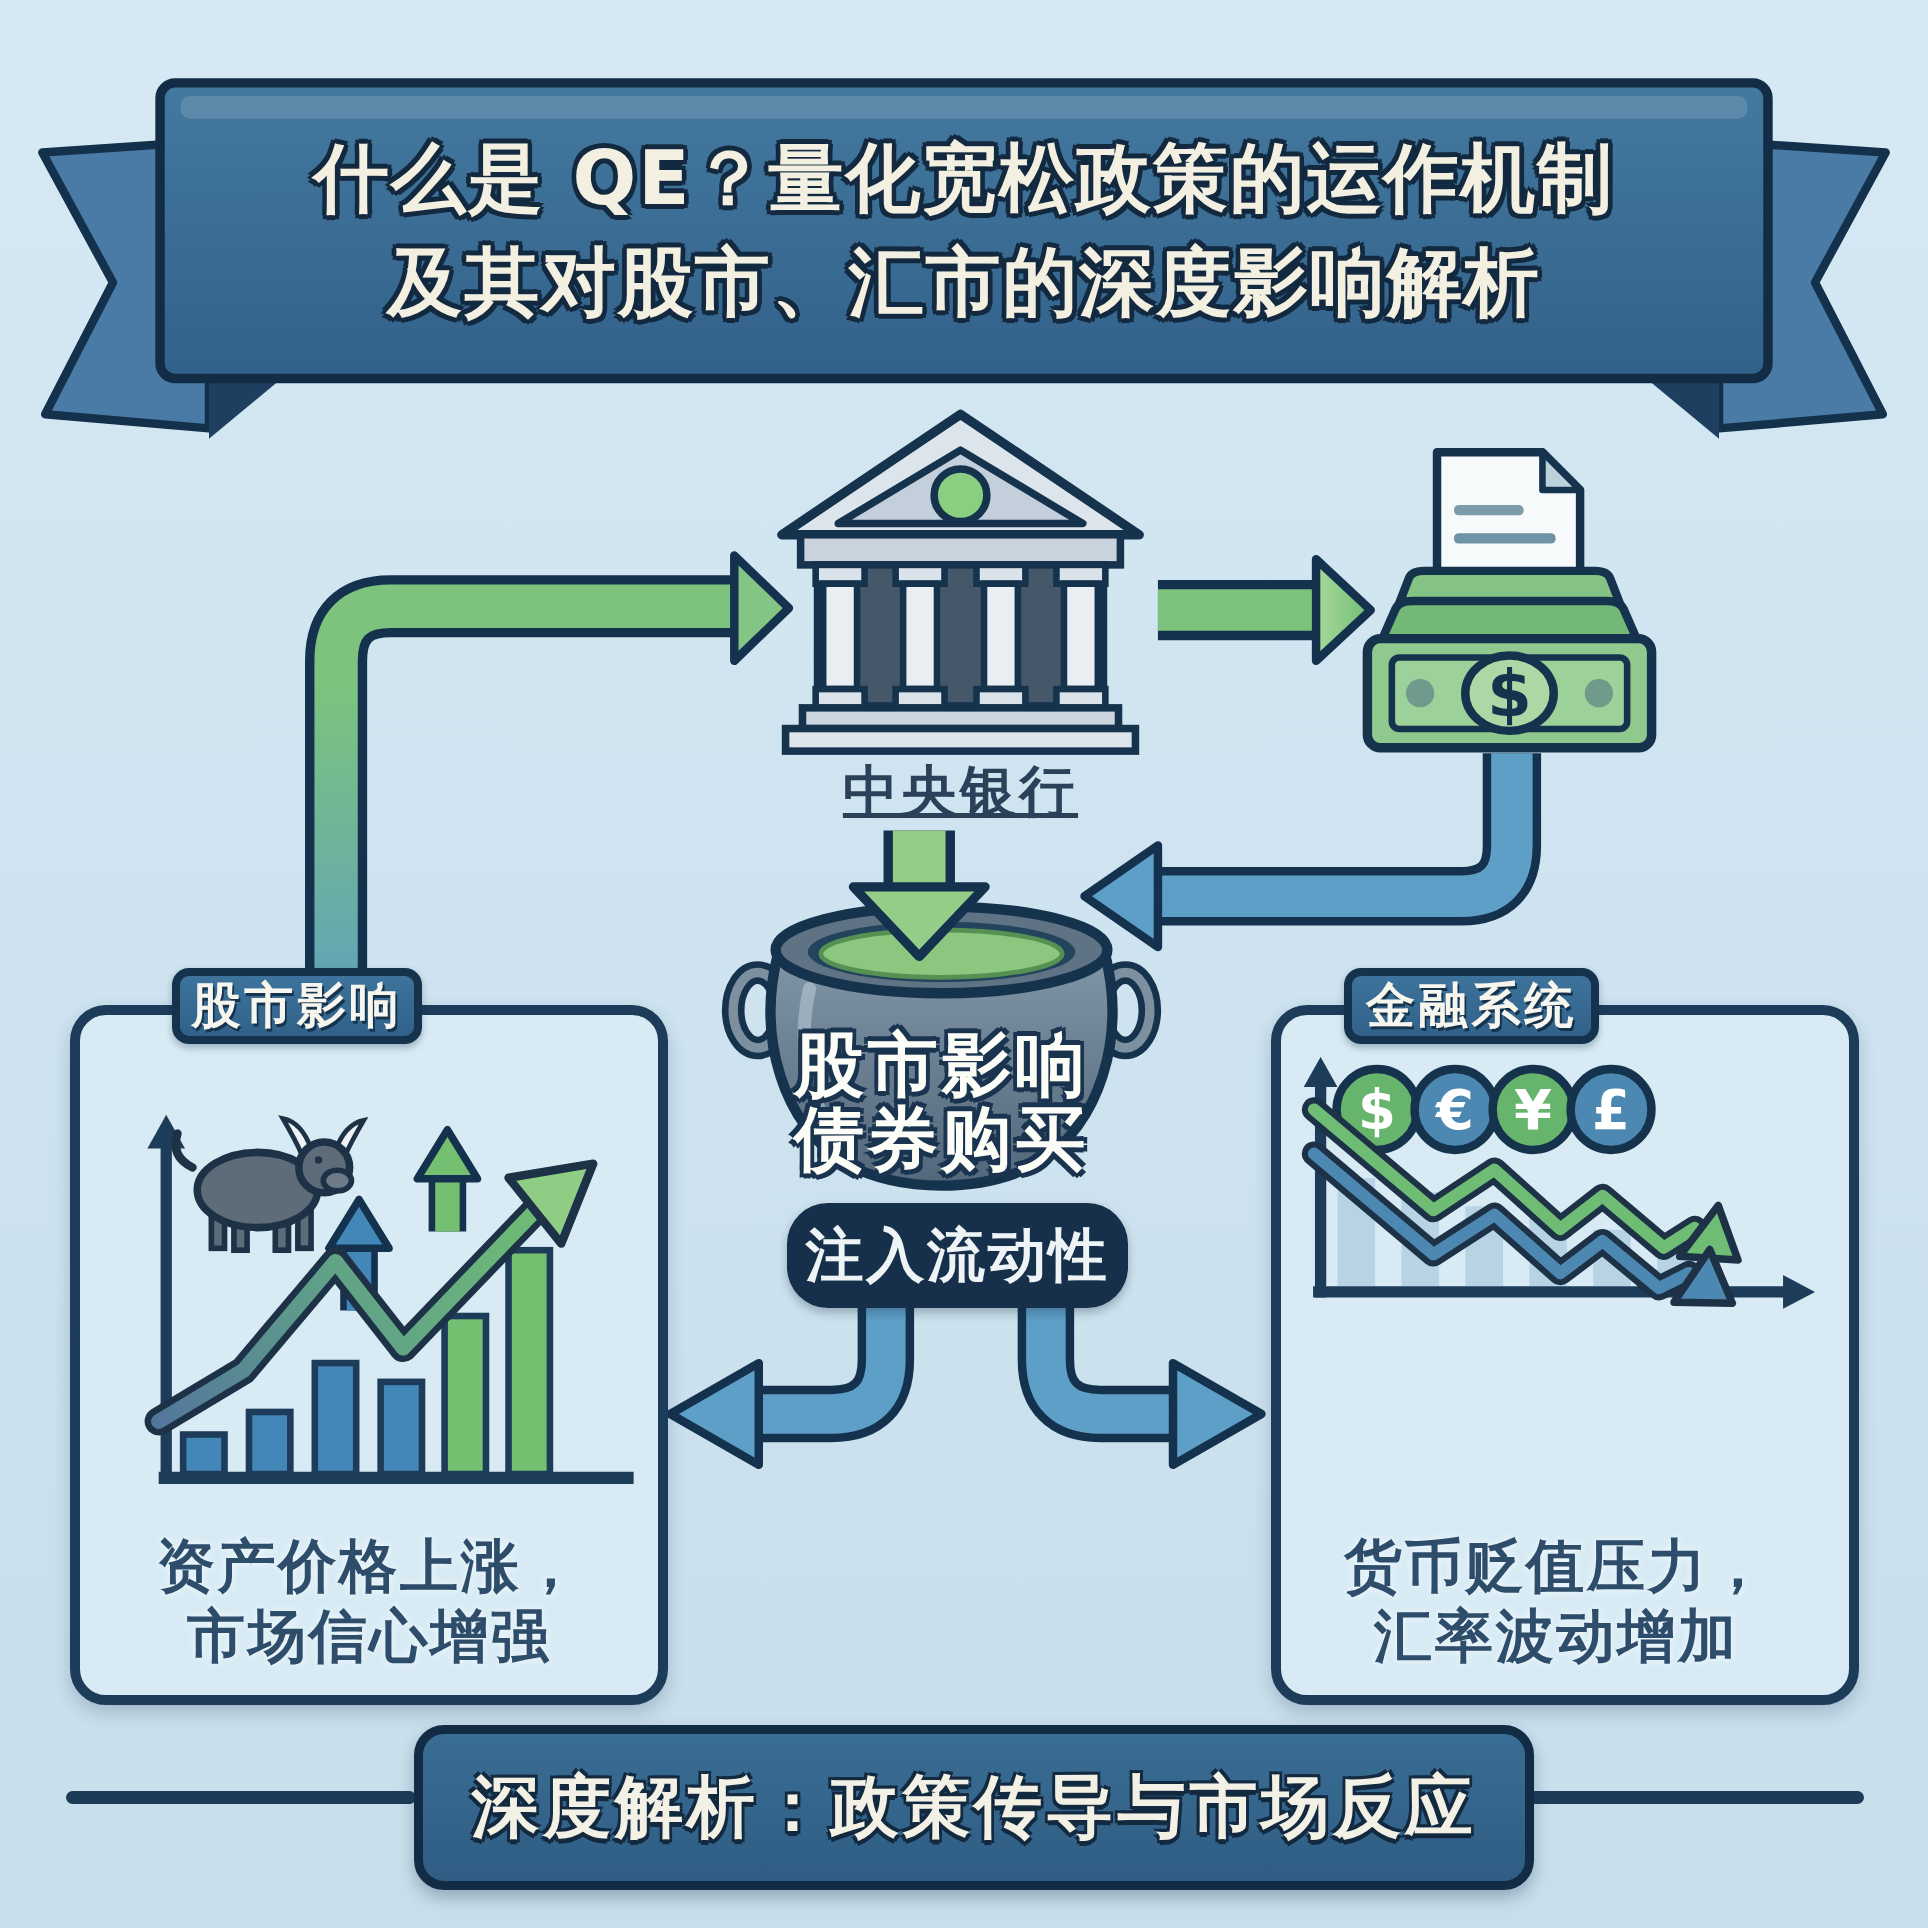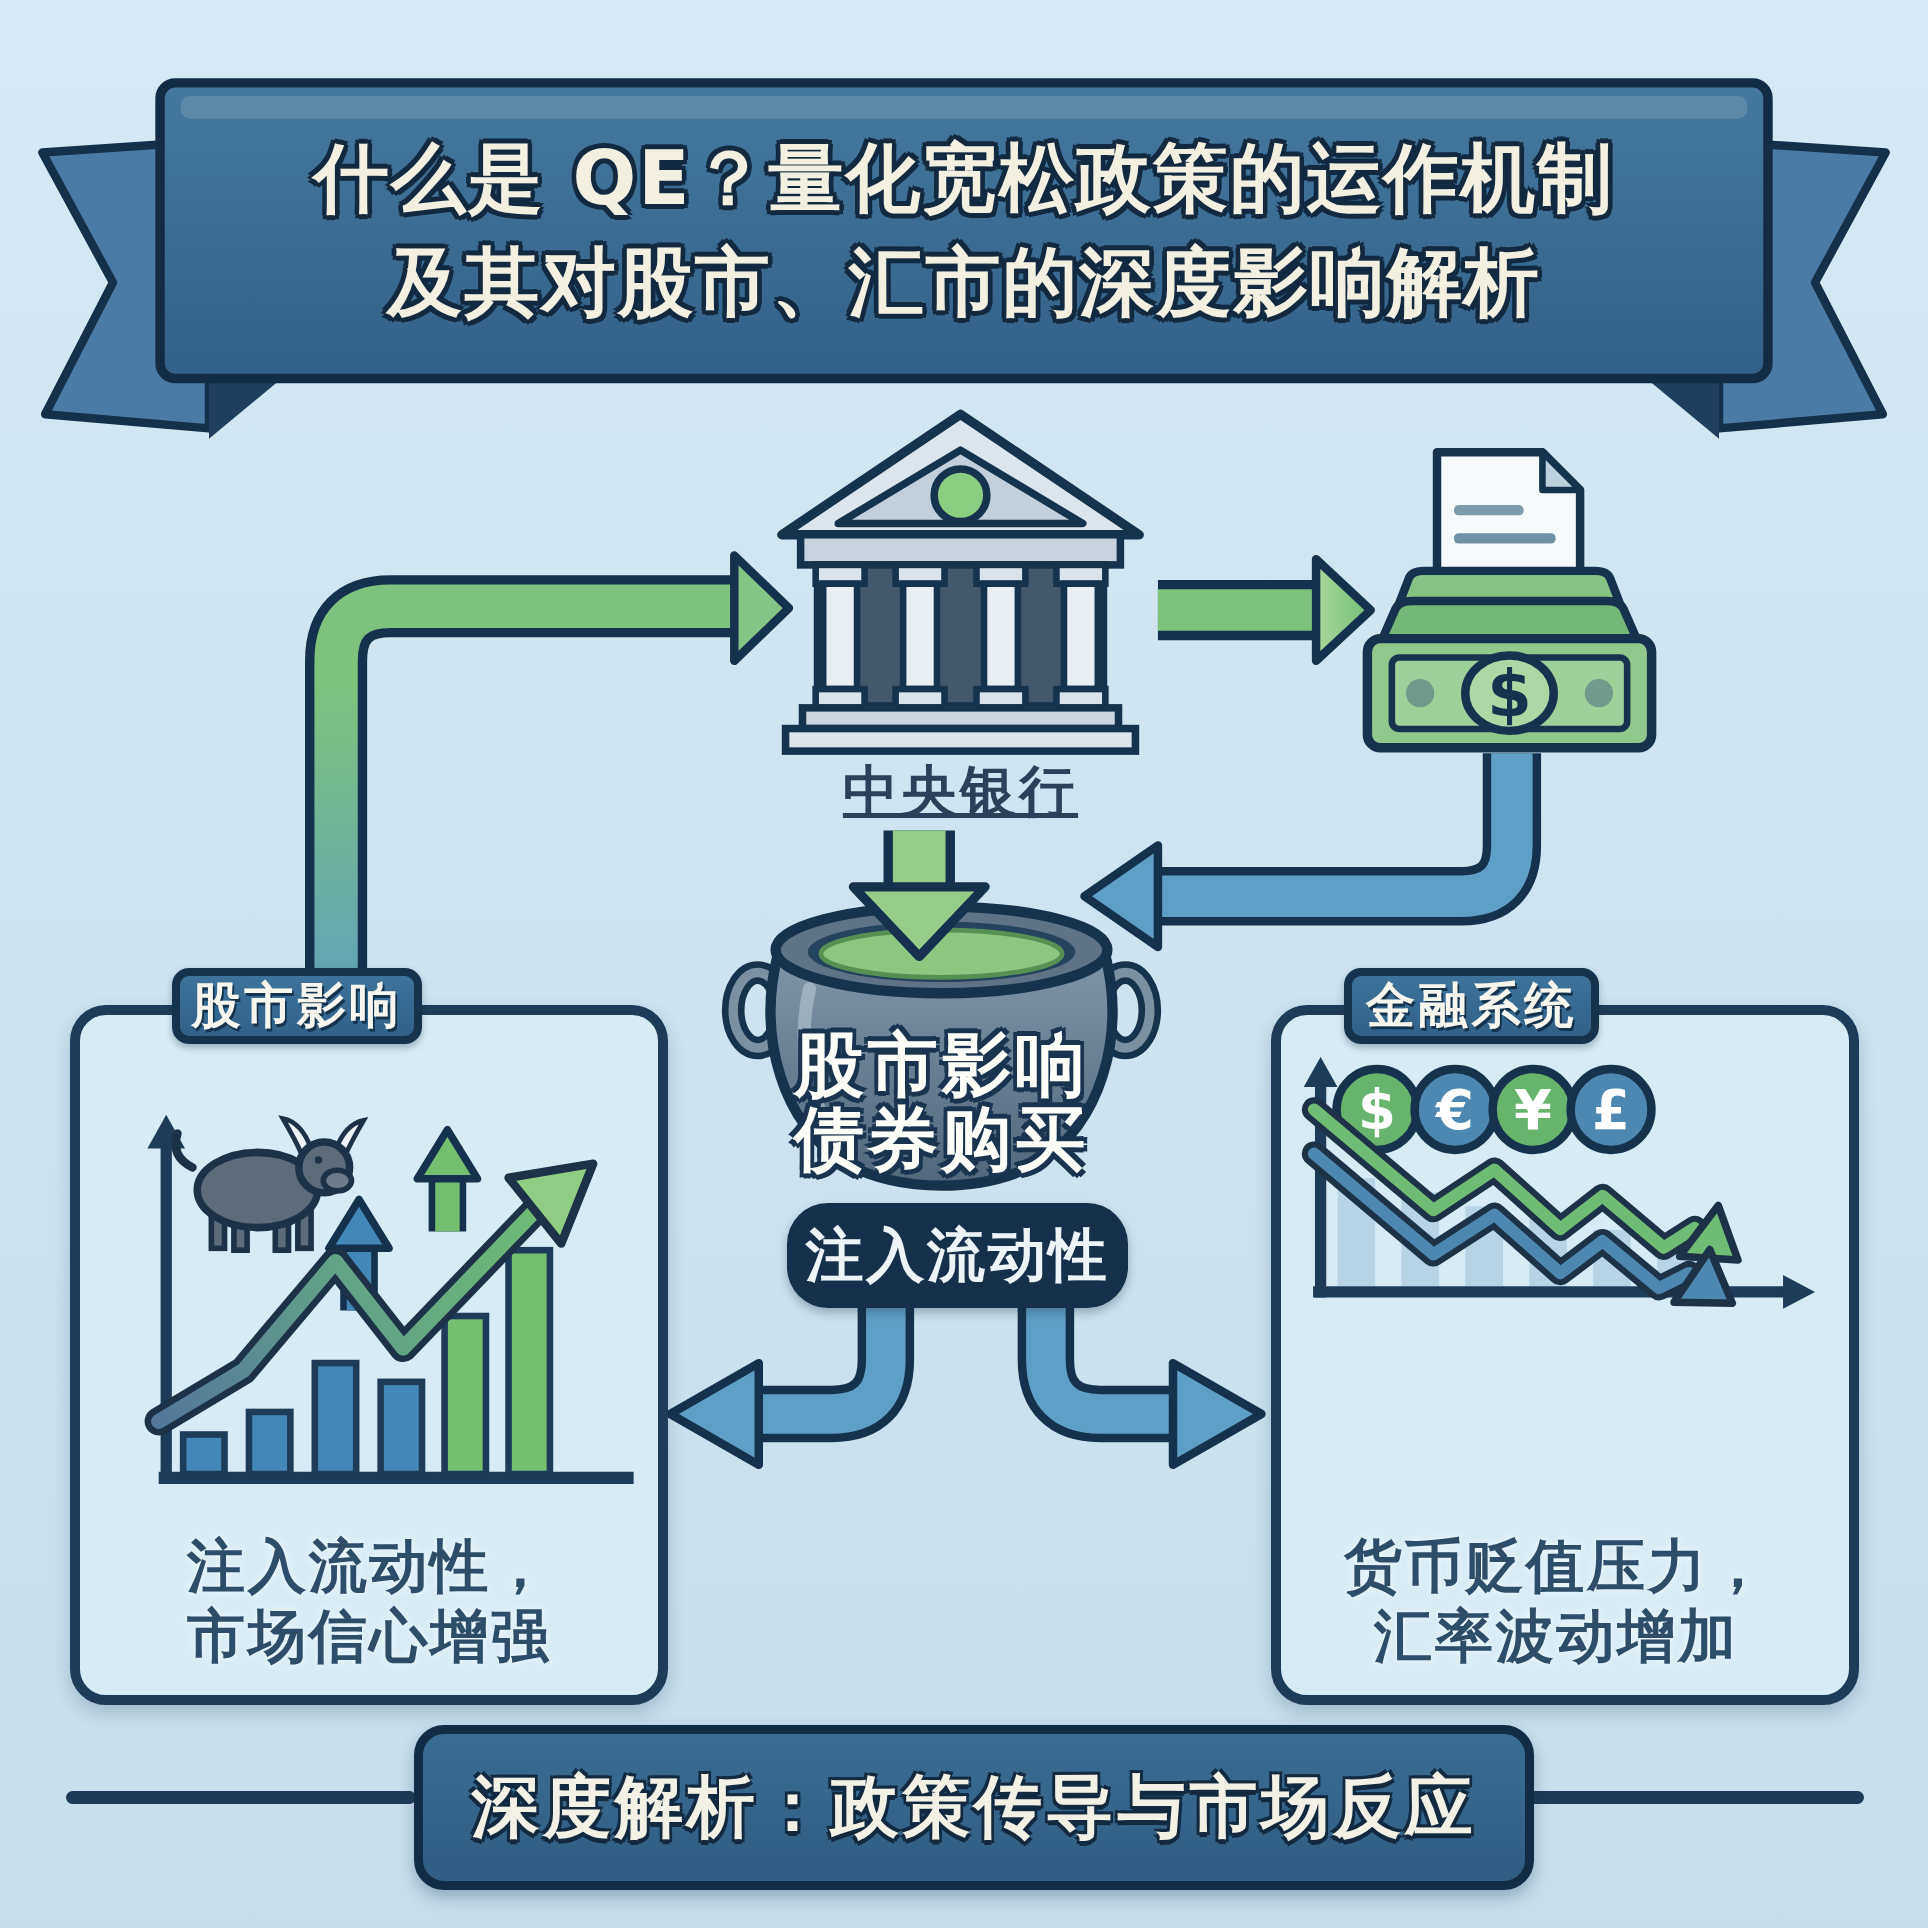--- a/index.html
+++ b/index.html
@@ -245,21 +245,21 @@
       <path d="M367,128 L367,66" stroke="#14324e" stroke-width="40" fill="none"></path>
       <path d="M367,128 L367,66" stroke="#74bf70" stroke-width="26" fill="none"></path>
       <polygon points="335,72 399,72 367,20" fill="#74bf70" stroke="#14324e" stroke-width="8" stroke-linejoin="round"></polygon>
     </g>
 
     <polyline points="60,330 150,276 248,160 320,252 468,98" fill="none" stroke="#1d3247" stroke-width="30" stroke-linejoin="round" stroke-linecap="round"></polyline>
     <polyline points="60,330 150,276 248,160 320,252 468,98" fill="none" stroke="url(#zigGrad)" stroke-width="16" stroke-linejoin="round" stroke-linecap="round"></polyline>
     <polygon points="522,56 488,141 432,71" fill="#8fcc84" stroke="#1d3247" stroke-width="9" stroke-linejoin="round"></polygon>
   </svg>
 
-  <div class="abs ctr panel-caption cap-l" style="top:1533px">注入流动性，</div>
+  <div class="abs ctr panel-caption cap-l" style="top:1533px">资产价格上涨，</div>
   <div class="abs ctr panel-caption cap-l" style="top:1603px">市场信心增强</div>
 
   <div class="abs panel panel-right"></div>
   <div class="abs ctr tab tab-right">金融系统</div>
 
   <svg class="abs" style="left:1292px;top:1055px" width="546" height="282" viewBox="0 0 580 300">
 
     <g fill="#b7d3e4">
       <rect x="48" y="131" width="40" height="115"></rect>
       <rect x="116" y="146" width="40" height="100"></rect>

